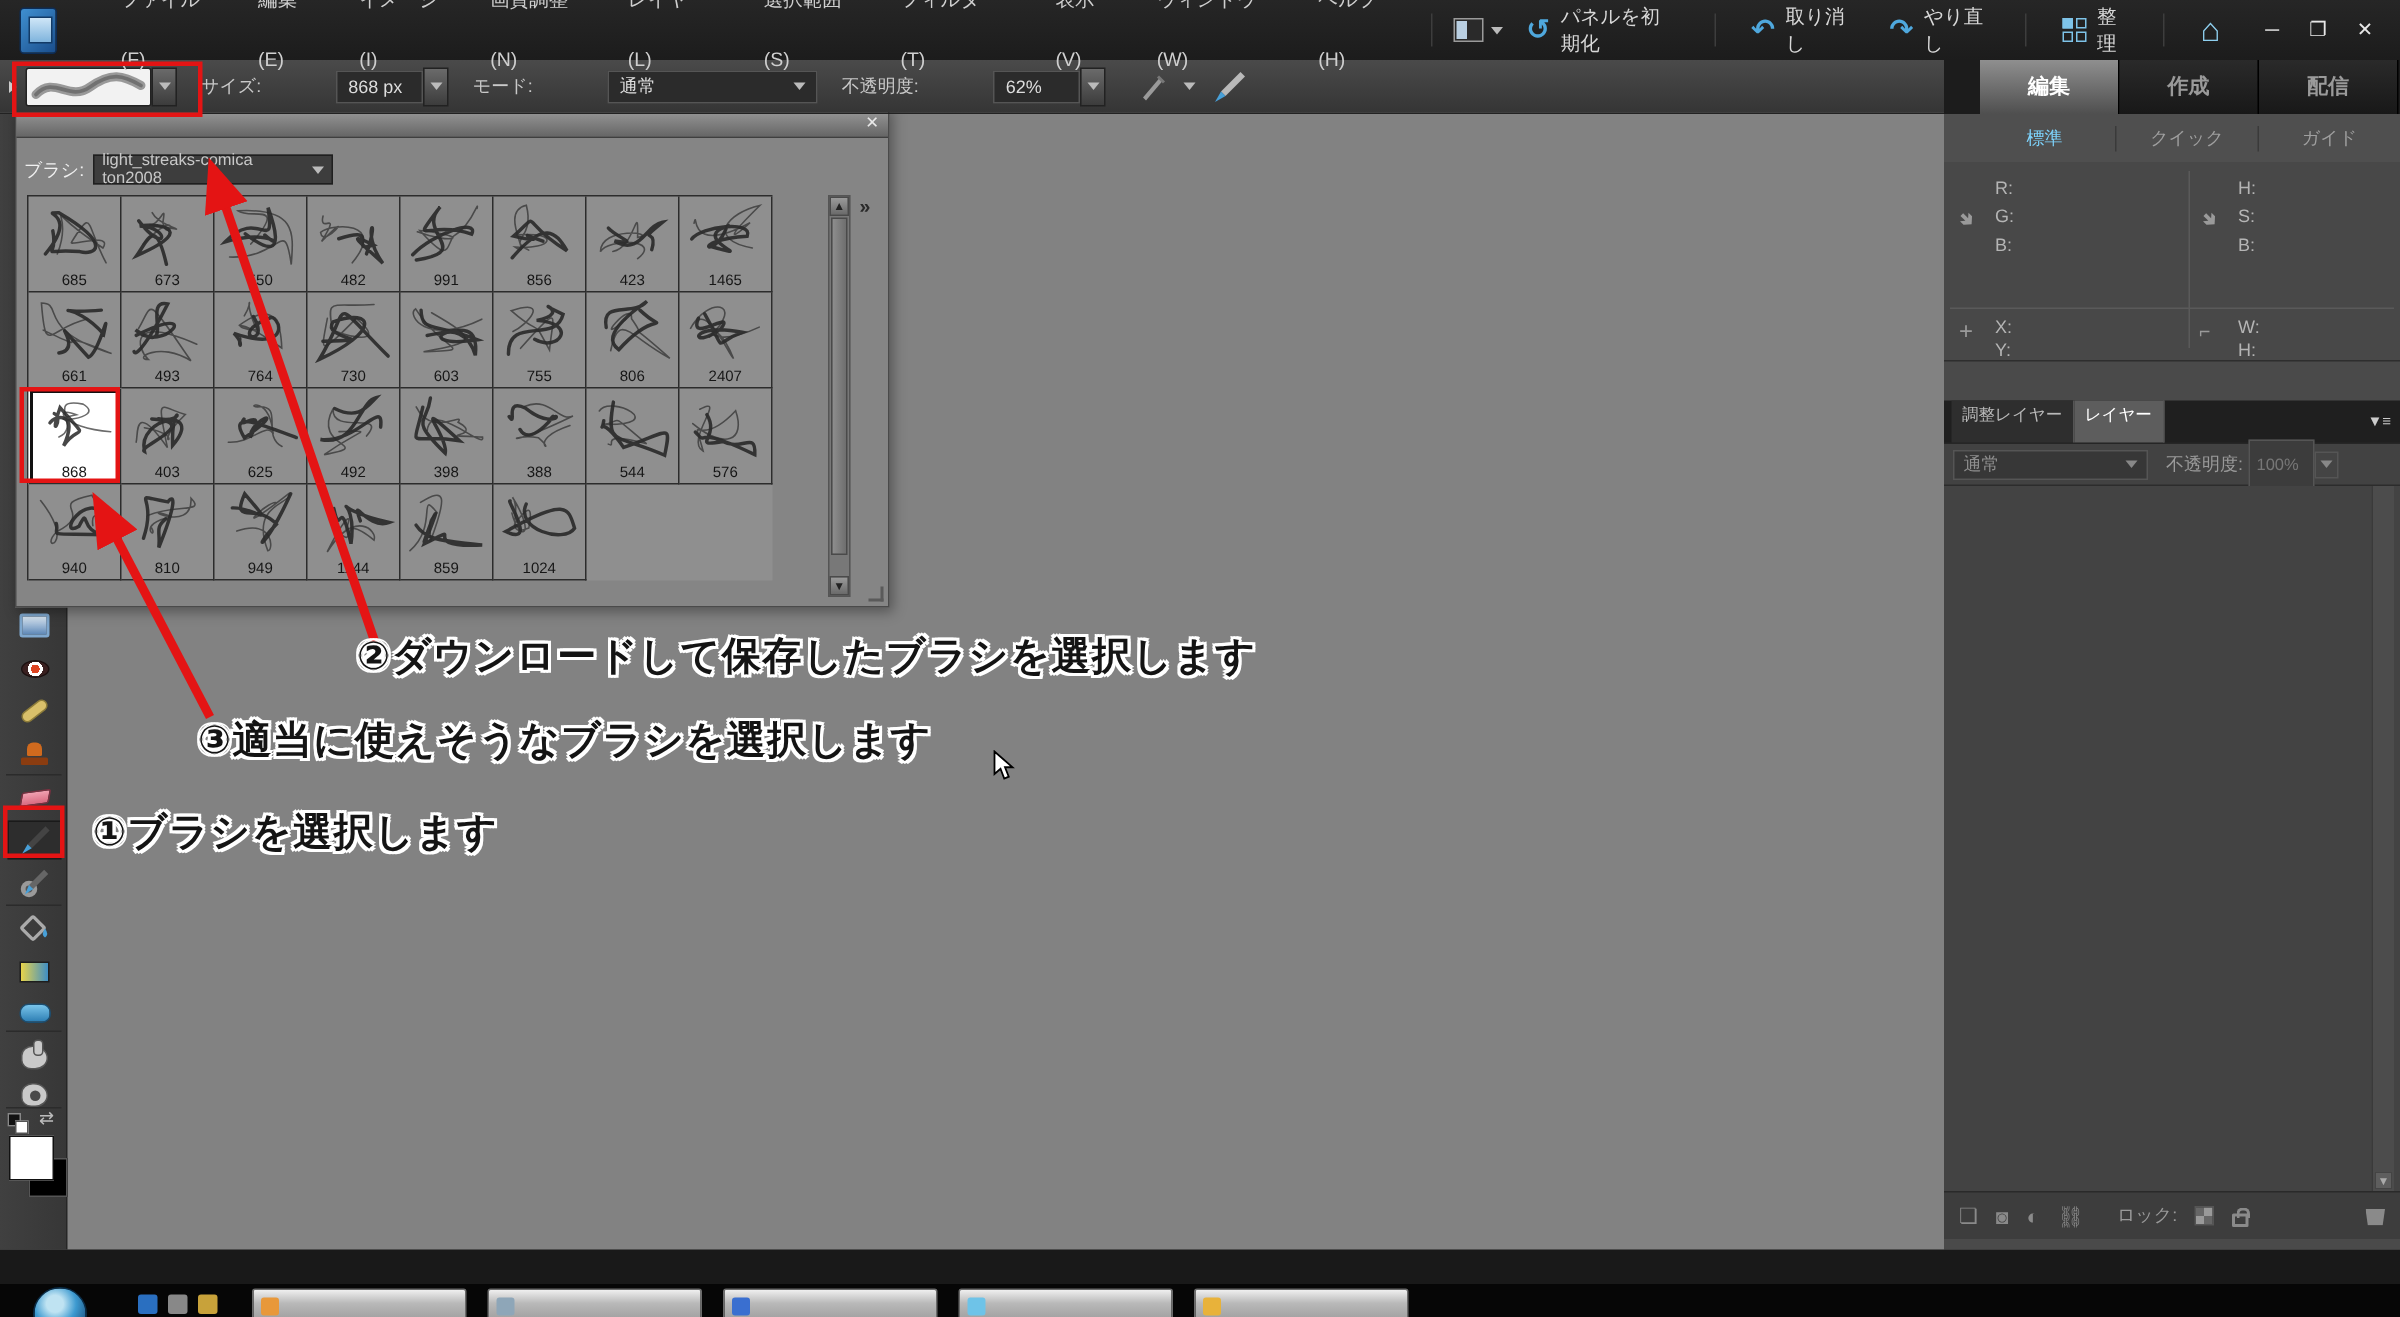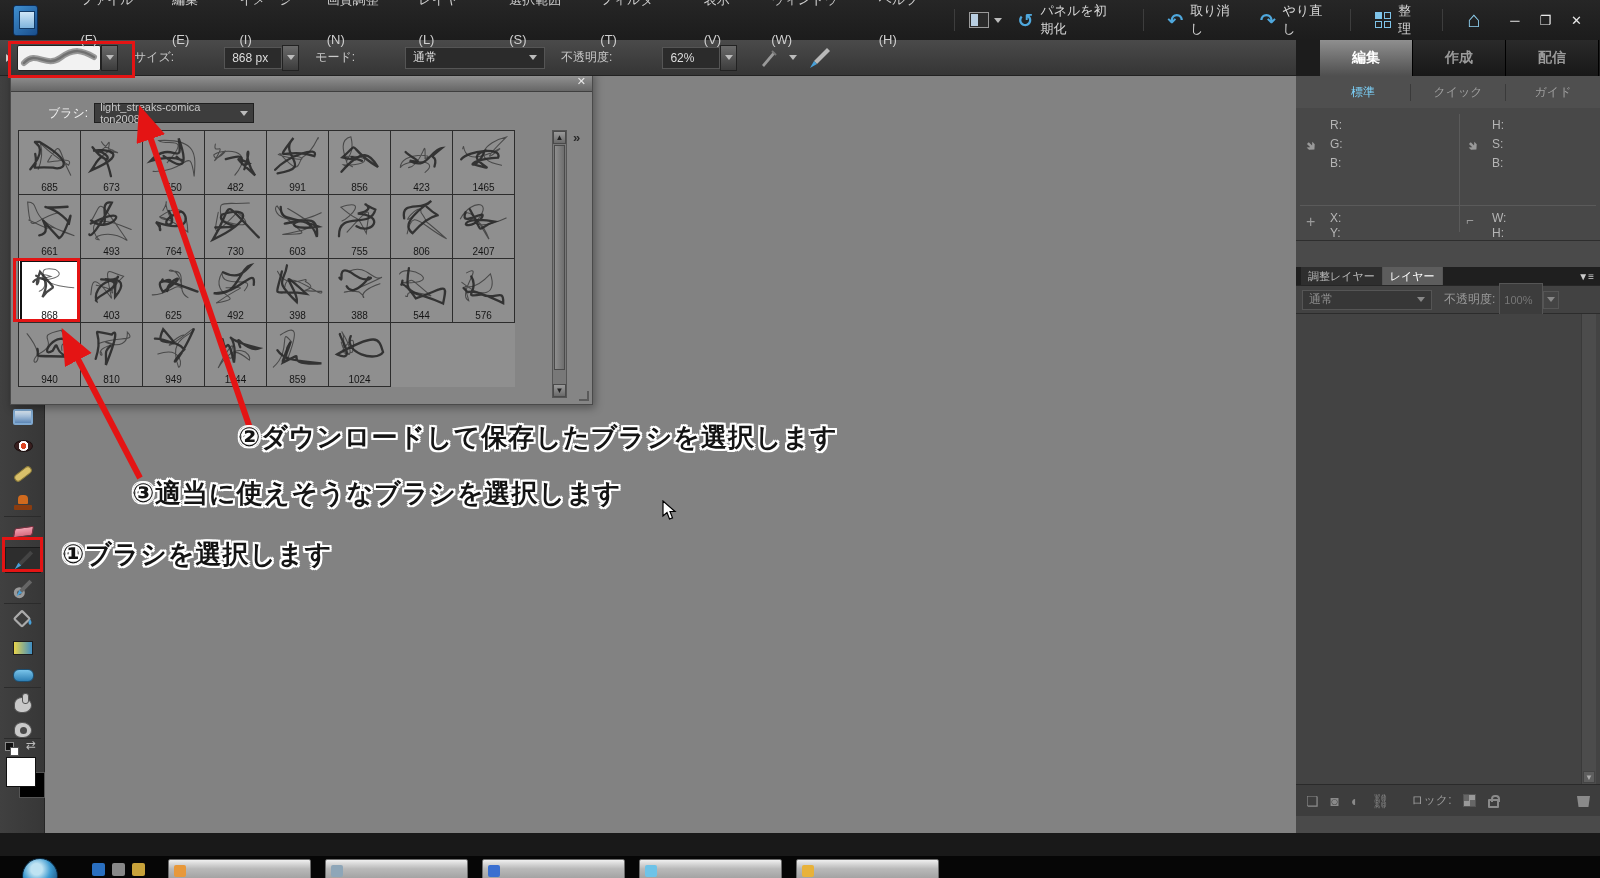--- a/index.html
+++ b/index.html
@@ -74,21 +74,21 @@
   
   .canvas { position:absolute; left:45px; top:76px; width:1251px; height:757px; background:#828282; }
 
   
   .bpanel { position:absolute; left:10px; top:71px; width:583px; height:334px;
     background:#858585; border:1px solid #4a4a4a; box-shadow:2px 3px 8px rgba(0,0,0,.35); z-index:15; }
   .bpanel-hdr { height:20px; background:linear-gradient(#9c9c9c,#666); border-bottom:1px solid #3f3f3f;
     display:flex; align-items:center; }
   .bpanel-x { margin-left:auto; margin-right:6px; color:#e8e8e8; font-size:11px; }
   .preset-row { display:flex; align-items:center; margin:11px 0 0 5px; }
-  .preset-label { color:#f0f0f0; font-size:12px; margin-right:6px;margin-left:32px; }
+  .preset-label { color:#f0f0f0; font-size:12px; margin-right:6px; }
   .preset-dd { width:160px; height:20px; background:#3d3d3d; border:1px solid #1f1f1f; color:#c8c8c8;
     font-size:11px; display:flex; align-items:center; padding:0 5px; }
   .preset-dd .dn-arrow { margin-left:auto; }
   .bgrid { position:absolute; left:7px; top:58px; display:grid; grid-template-columns:repeat(8,62px);
     grid-auto-rows:64px; border-top:1px solid #2c2c2c; border-left:1px solid #2c2c2c; background:#8f8f8f; }
   .bcell { border-right:1px solid #2c2c2c; border-bottom:1px solid #2c2c2c; position:relative; }
   .bcell svg { display:block; margin:1px auto 0; }
   .bnum { position:absolute; left:0; bottom:1px; width:100%; text-align:center; font-size:10px; color:#161616; }
   .bcell.sel { background:#fff; outline:2px solid #111; outline-offset:-3px; }
   .bscroll { position:absolute; left:541px; top:58px; width:15px; height:268px; background:#787878; border:1px solid #555; }
@@ -111,21 +111,21 @@
   .panel-tabs { display:flex; height:19px; align-items:stretch; background:#3a3a3a; border-top:1px solid #2a2a2a; border-bottom:1px solid #262626; padding-left:4px; }
   .panel-tab { color:#b9b9b9; font-size:11px; padding:2px 7px 0; background:#2e2e2e; border-right:1px solid #555; white-space:nowrap; }
   .panel-tab.active { background:#5d5d5d; color:#fff; }
   .ptab-menu { margin-left:auto; margin-right:6px; color:#ccc; font-size:10px; align-self:center; }
   .info-body { position:relative; height:133px; background:#484848; border-bottom:1px solid #2e2e2e; }
   .info-col { position:absolute; top:8px; font-size:12px; color:#b5b5b5; line-height:19px; }
   .info-vline { position:absolute; left:163px; top:6px; width:1px; height:118px; background:#5a5a5a; }
   .info-hline { position:absolute; left:4px; top:97px; width:296px; height:1px; background:#5a5a5a; }
   .dropper { position:absolute; font-size:13px; color:#9a9a9a; }
   .xy-row { position:absolute; top:103px; font-size:12px; color:#b5b5b5; line-height:15px; }
-  .layers-tabs { display:flex; height:19px; background:#1f1f1f; margin-top:26px; align-items:stretch; padding-left:5px; }
+  .layers-tabs { display:flex; height:29px; background:#1f1f1f; margin-top:26px; align-items:stretch; padding-left:5px; }
   .layers-ctrl { display:flex; align-items:center; height:28px; background:#424242; border-bottom:1px solid #2c2c2c; padding:0 6px; }
   .blend-dd { width:130px; height:20px; background:#373737; border:1px solid #555; color:#8e8e8e; font-size:12px;
     display:flex; align-items:center; padding:0 6px; }
   .blend-dd .dn-arrow { margin-left:auto; border-top-color:#888; }
   .opa-label { color:#9a9a9a; font-size:12px; margin:0 4px 0 12px; }
   .opa-val { width:44px; height:18px; background:#3c3c3c; border:1px solid #555; color:#777; font-size:11px;
     display:flex; align-items:center; padding:16px 4px; }
   .opa-btn { width:16px; height:18px; background:#444; border:1px solid #555; display:flex; align-items:center; justify-content:center; }
   .layers-list { position:relative; height:470px; background:#434343; }
   .llist-scroll { position:absolute; right:4px; top:0; width:15px; height:100%; background:#4c4c4c; border-left:1px solid #3a3a3a; }

